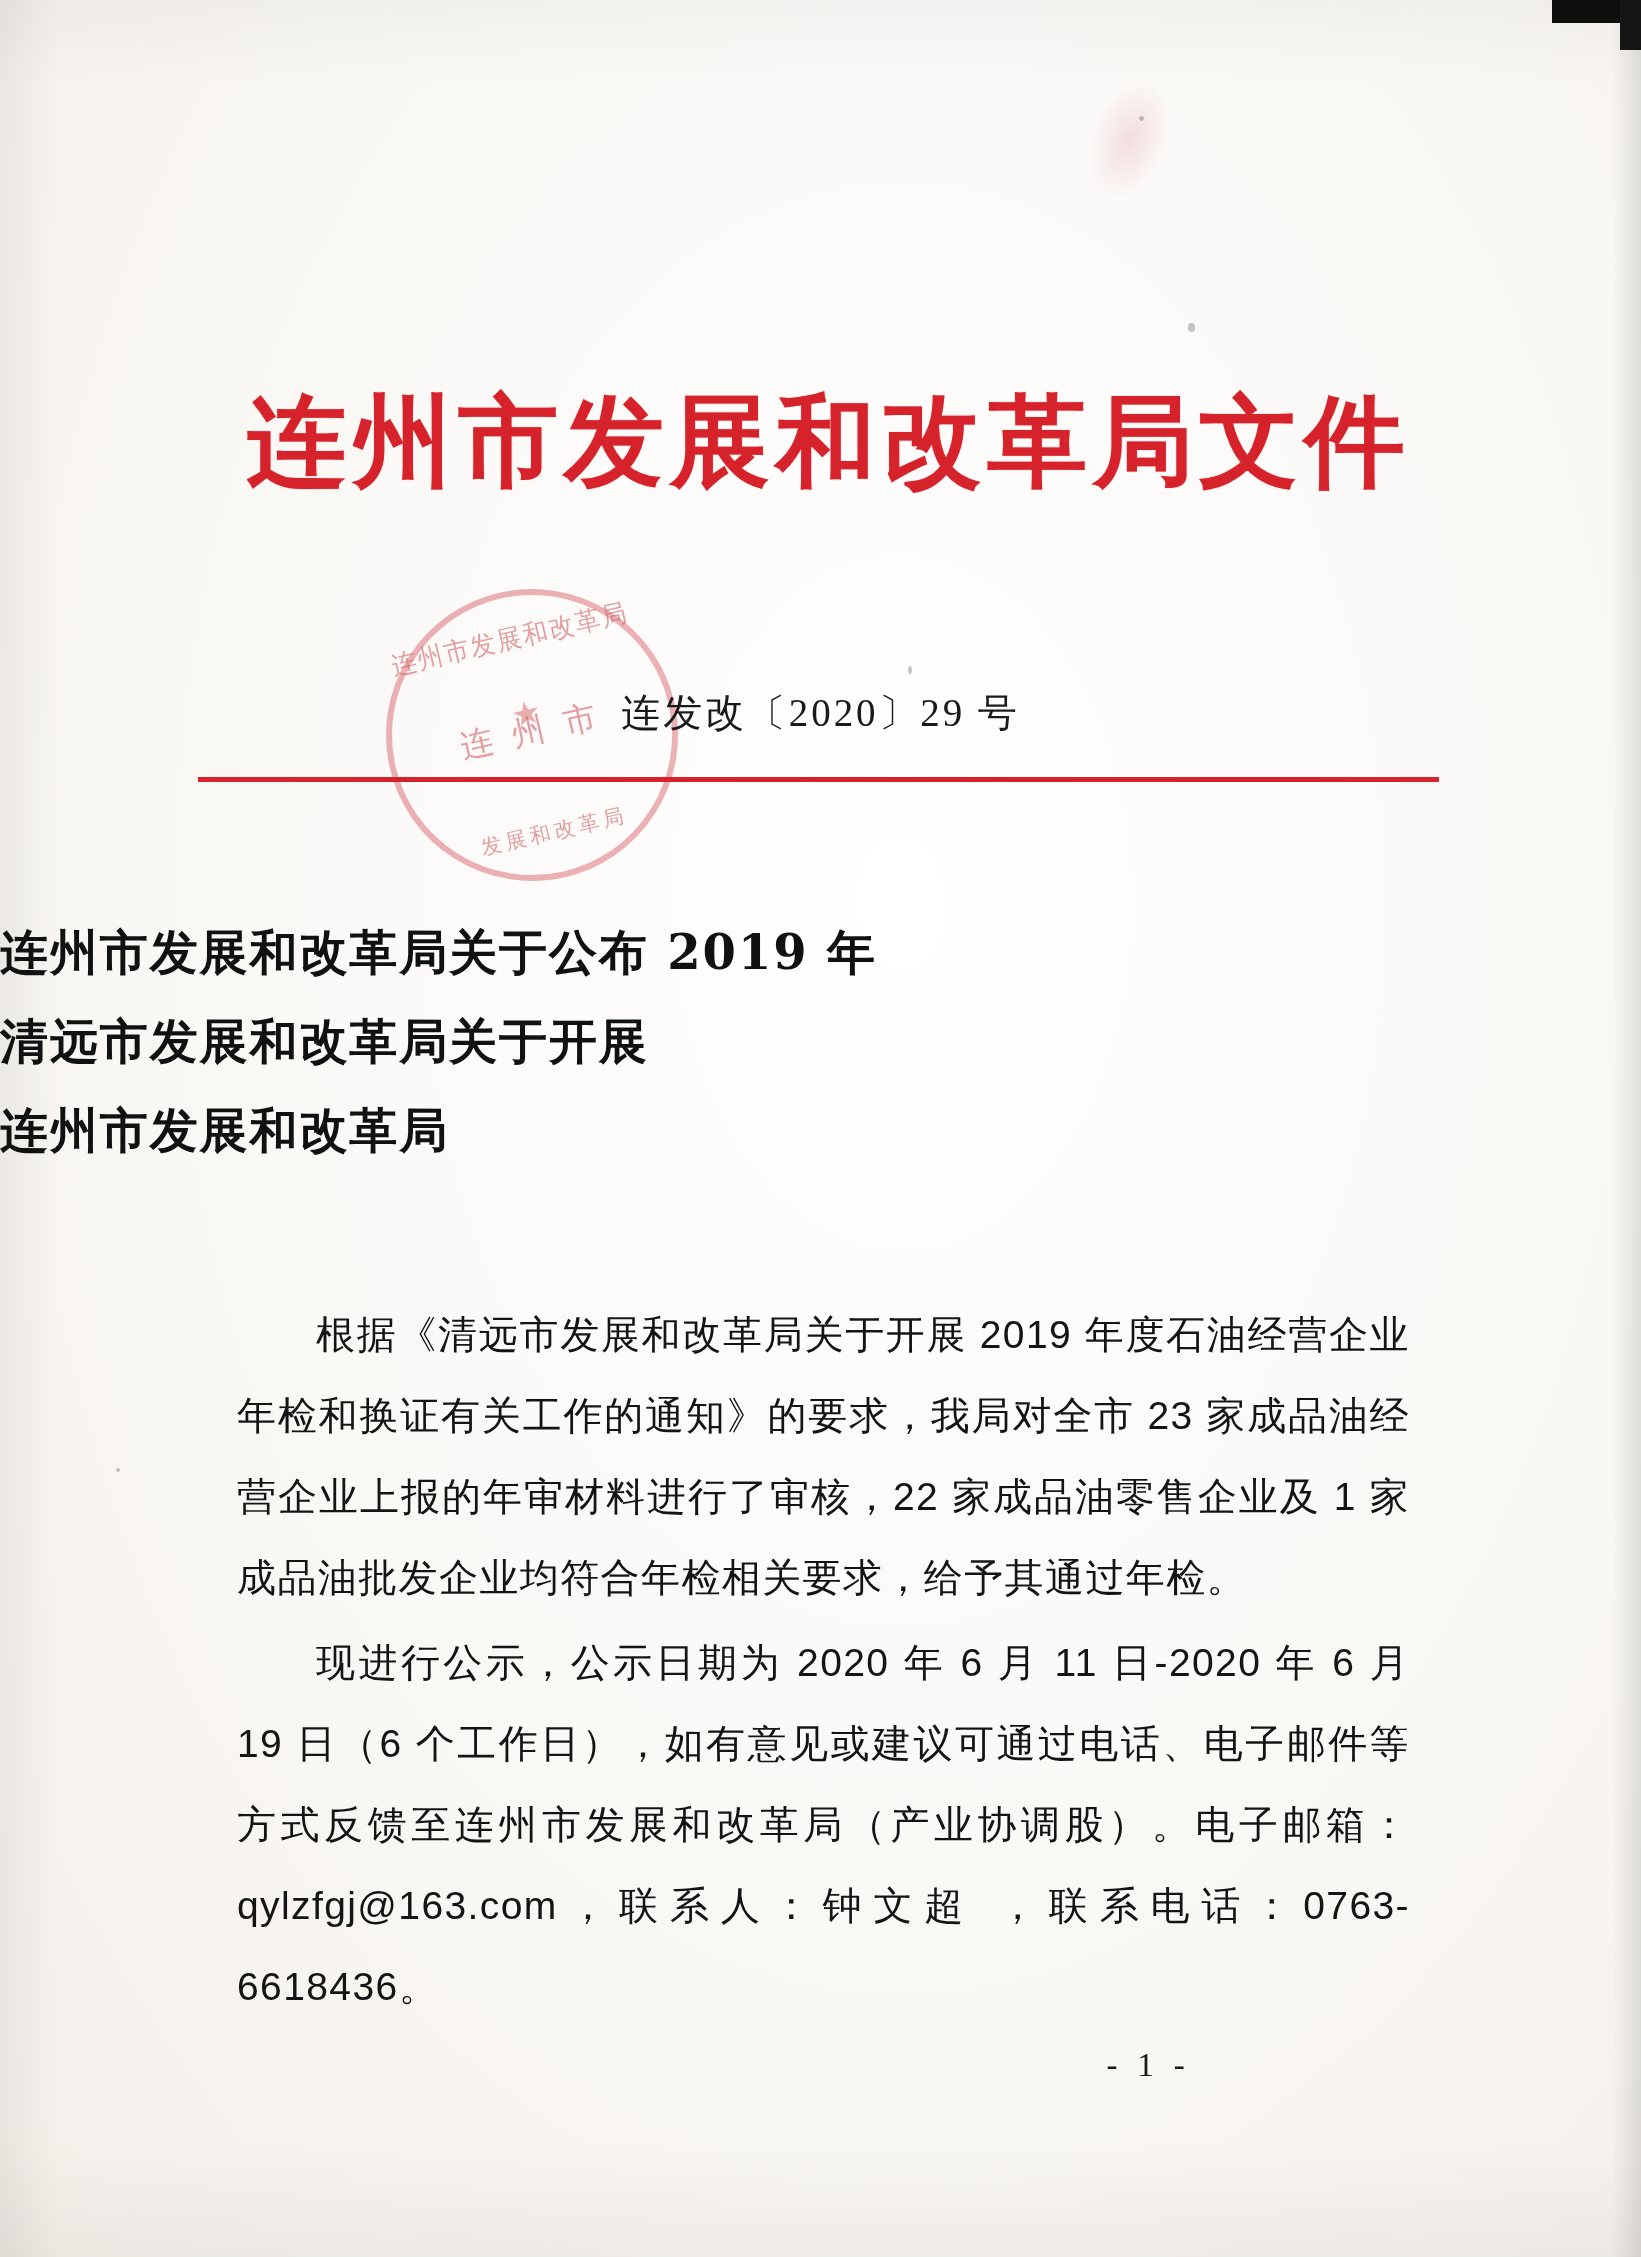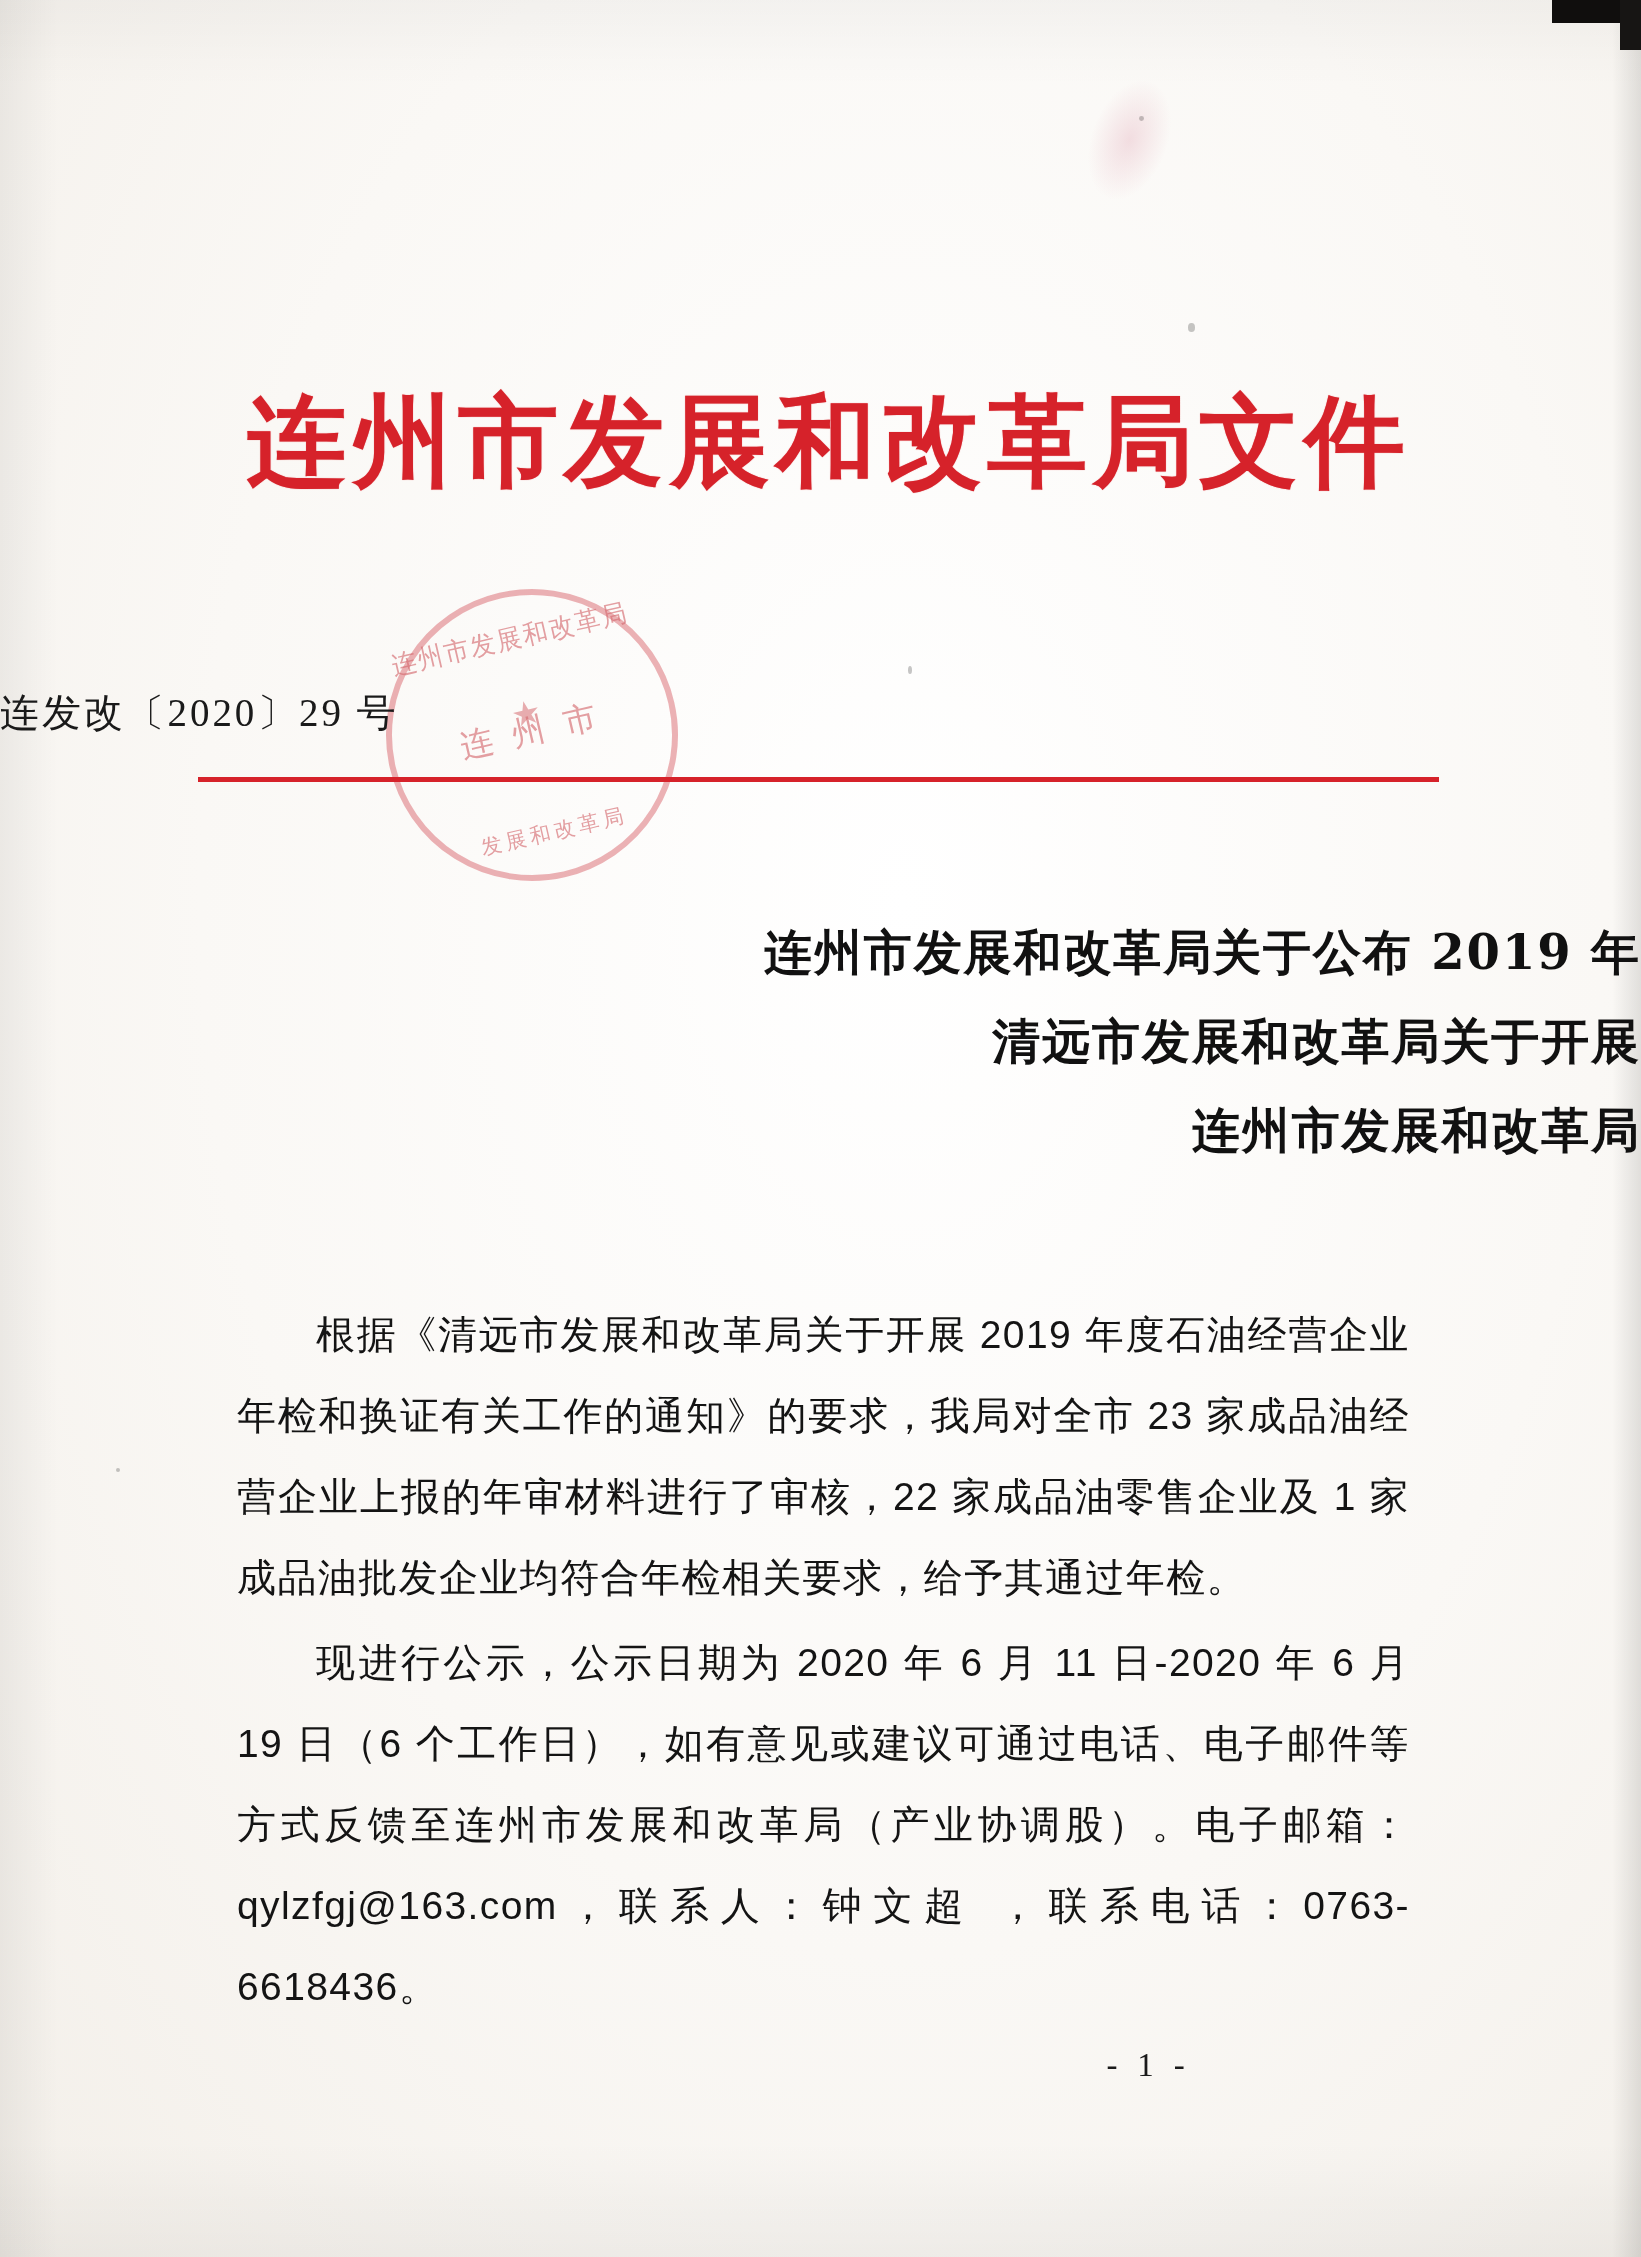--- a/index.html
+++ b/index.html
@@ -75,20 +75,21 @@
     letter-spacing: 9.7px;
     font-family: "Liberation Sans", sans-serif;
     white-space: nowrap;
     overflow: hidden;
   }
   .doc-number {
     position: absolute;
     top: 686px;
     left: 0;
     width: 1641px;
+    text-align: center;
     font-size: 39px;
     letter-spacing: 2.9px;
     color: #1a1a1a;
     font-family: "Liberation Serif", serif;
   }
   .red-rule {
     position: absolute;
     top: 777px;
     left: 198px;
     width: 1241px;
@@ -151,21 +152,21 @@
     background: radial-gradient(ellipse at 50% 50%, rgba(200,90,120,0.18), rgba(255,255,255,0) 70%);
     transform: rotate(20deg);
   }
 
   
   .main-title {
     position: absolute;
     top: 908px;
     left: 0;
     width: 1641px;
-    text-align: right;
+    text-align: left;
     font-family: "DejaVu Serif", "Liberation Serif", serif;
     font-weight: bold;
     font-size: 48px;
     line-height: 89px;
     color: #111;
     letter-spacing: 1.9px;
   }
 
   
   .body-text {

